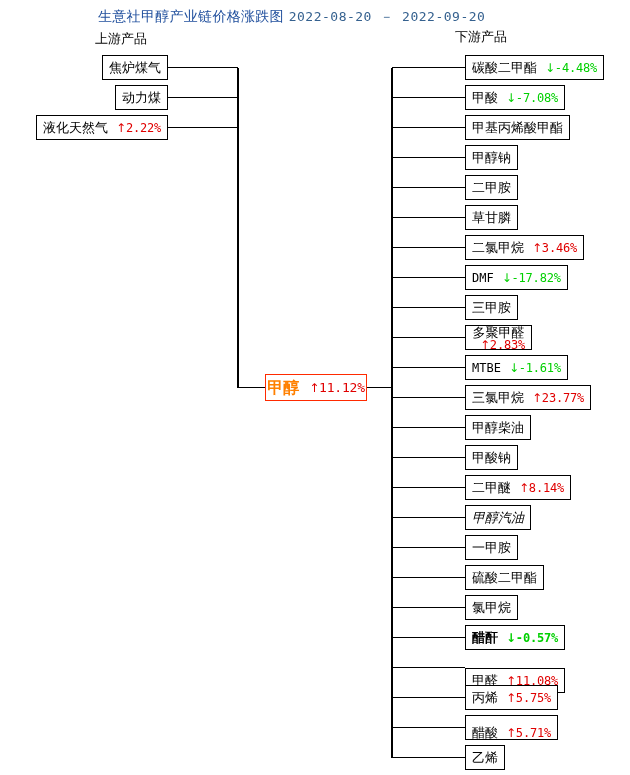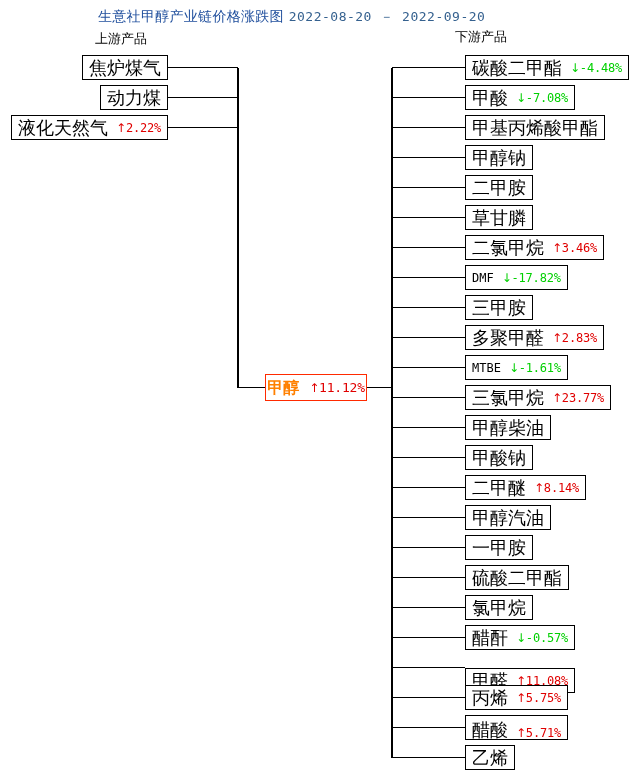--- a/index.html
+++ b/index.html
@@ -53,21 +53,21 @@
     height: 25px;
     display: flex;
     align-items: center;
     white-space: nowrap;
     padding: 0 6px;
     font-size: 13px;
     color: #000000;
     line-height: 1;
   }
   .node .nm {
-    font-size: 18px;
+    font-size: 13px;
     color: #000000;
   }
   .node .nm.latin {
     font-family: "DejaVu Sans Mono", "Liberation Mono", monospace;
     font-size: 12px;
   }
   .node .pct {
     font-family: "DejaVu Sans Mono", "Liberation Mono", monospace;
     font-size: 12px;
     margin-left: 8px;
@@ -171,21 +171,21 @@
         <span class="nm">二氯甲烷</span>
         <span class="pct up"><span class="arr">↑</span>3.46%</span>
       </div>
       <div class="node" style="left: 465px; top: 265px;">
         <span class="nm latin">DMF</span>
         <span class="pct down"><span class="arr">↓</span>-17.82%</span>
       </div>
       <div class="node" style="left: 465px; top: 295px;">
         <span class="nm">三甲胺</span>
       </div>
-      <div class="node" style="left: 465px; top: 325px;">
+      <div class="node" style="left: 465px; top: 325px; flex-direction: column;">
         <span class="nm">多聚甲醛</span>
         <span class="pct up"><span class="arr">↑</span>2.83%</span>
       </div>
       <div class="node" style="left: 465px; top: 355px;">
         <span class="nm latin">MTBE</span>
         <span class="pct down"><span class="arr">↓</span>-1.61%</span>
       </div>
       <div class="node" style="left: 465px; top: 385px;">
         <span class="nm">三氯甲烷</span>
         <span class="pct up"><span class="arr">↑</span>23.77%</span>
@@ -193,33 +193,33 @@
       <div class="node" style="left: 465px; top: 415px;">
         <span class="nm">甲醇柴油</span>
       </div>
       <div class="node" style="left: 465px; top: 445px;">
         <span class="nm">甲酸钠</span>
       </div>
       <div class="node" style="left: 465px; top: 475px;">
         <span class="nm">二甲醚</span>
         <span class="pct up"><span class="arr">↑</span>8.14%</span>
       </div>
-      <div class="node" style="left: 465px; top: 505px;">
+      <div class="node" style="left: 465px; top: 505px; font-style: italic;">
         <span class="nm">甲醇汽油</span>
       </div>
       <div class="node" style="left: 465px; top: 535px;">
         <span class="nm">一甲胺</span>
       </div>
       <div class="node" style="left: 465px; top: 565px;">
         <span class="nm">硫酸二甲酯</span>
       </div>
       <div class="node" style="left: 465px; top: 595px;">
         <span class="nm">氯甲烷</span>
       </div>
-      <div class="node" style="left: 465px; top: 625px;">
+      <div class="node" style="left: 465px; top: 625px; font-weight: bold;">
         <span class="nm">醋酐</span>
         <span class="pct down"><span class="arr">↓</span>-0.57%</span>
       </div>
       <div class="node" style="left: 465px; top: 668px;">
         <span class="nm">甲醛</span>
         <span class="pct up"><span class="arr">↑</span>11.08%</span>
       </div>
       <div class="node" style="left: 465px; top: 685px;">
         <span class="nm">丙烯</span>
         <span class="pct up"><span class="arr">↑</span>5.75%</span>

